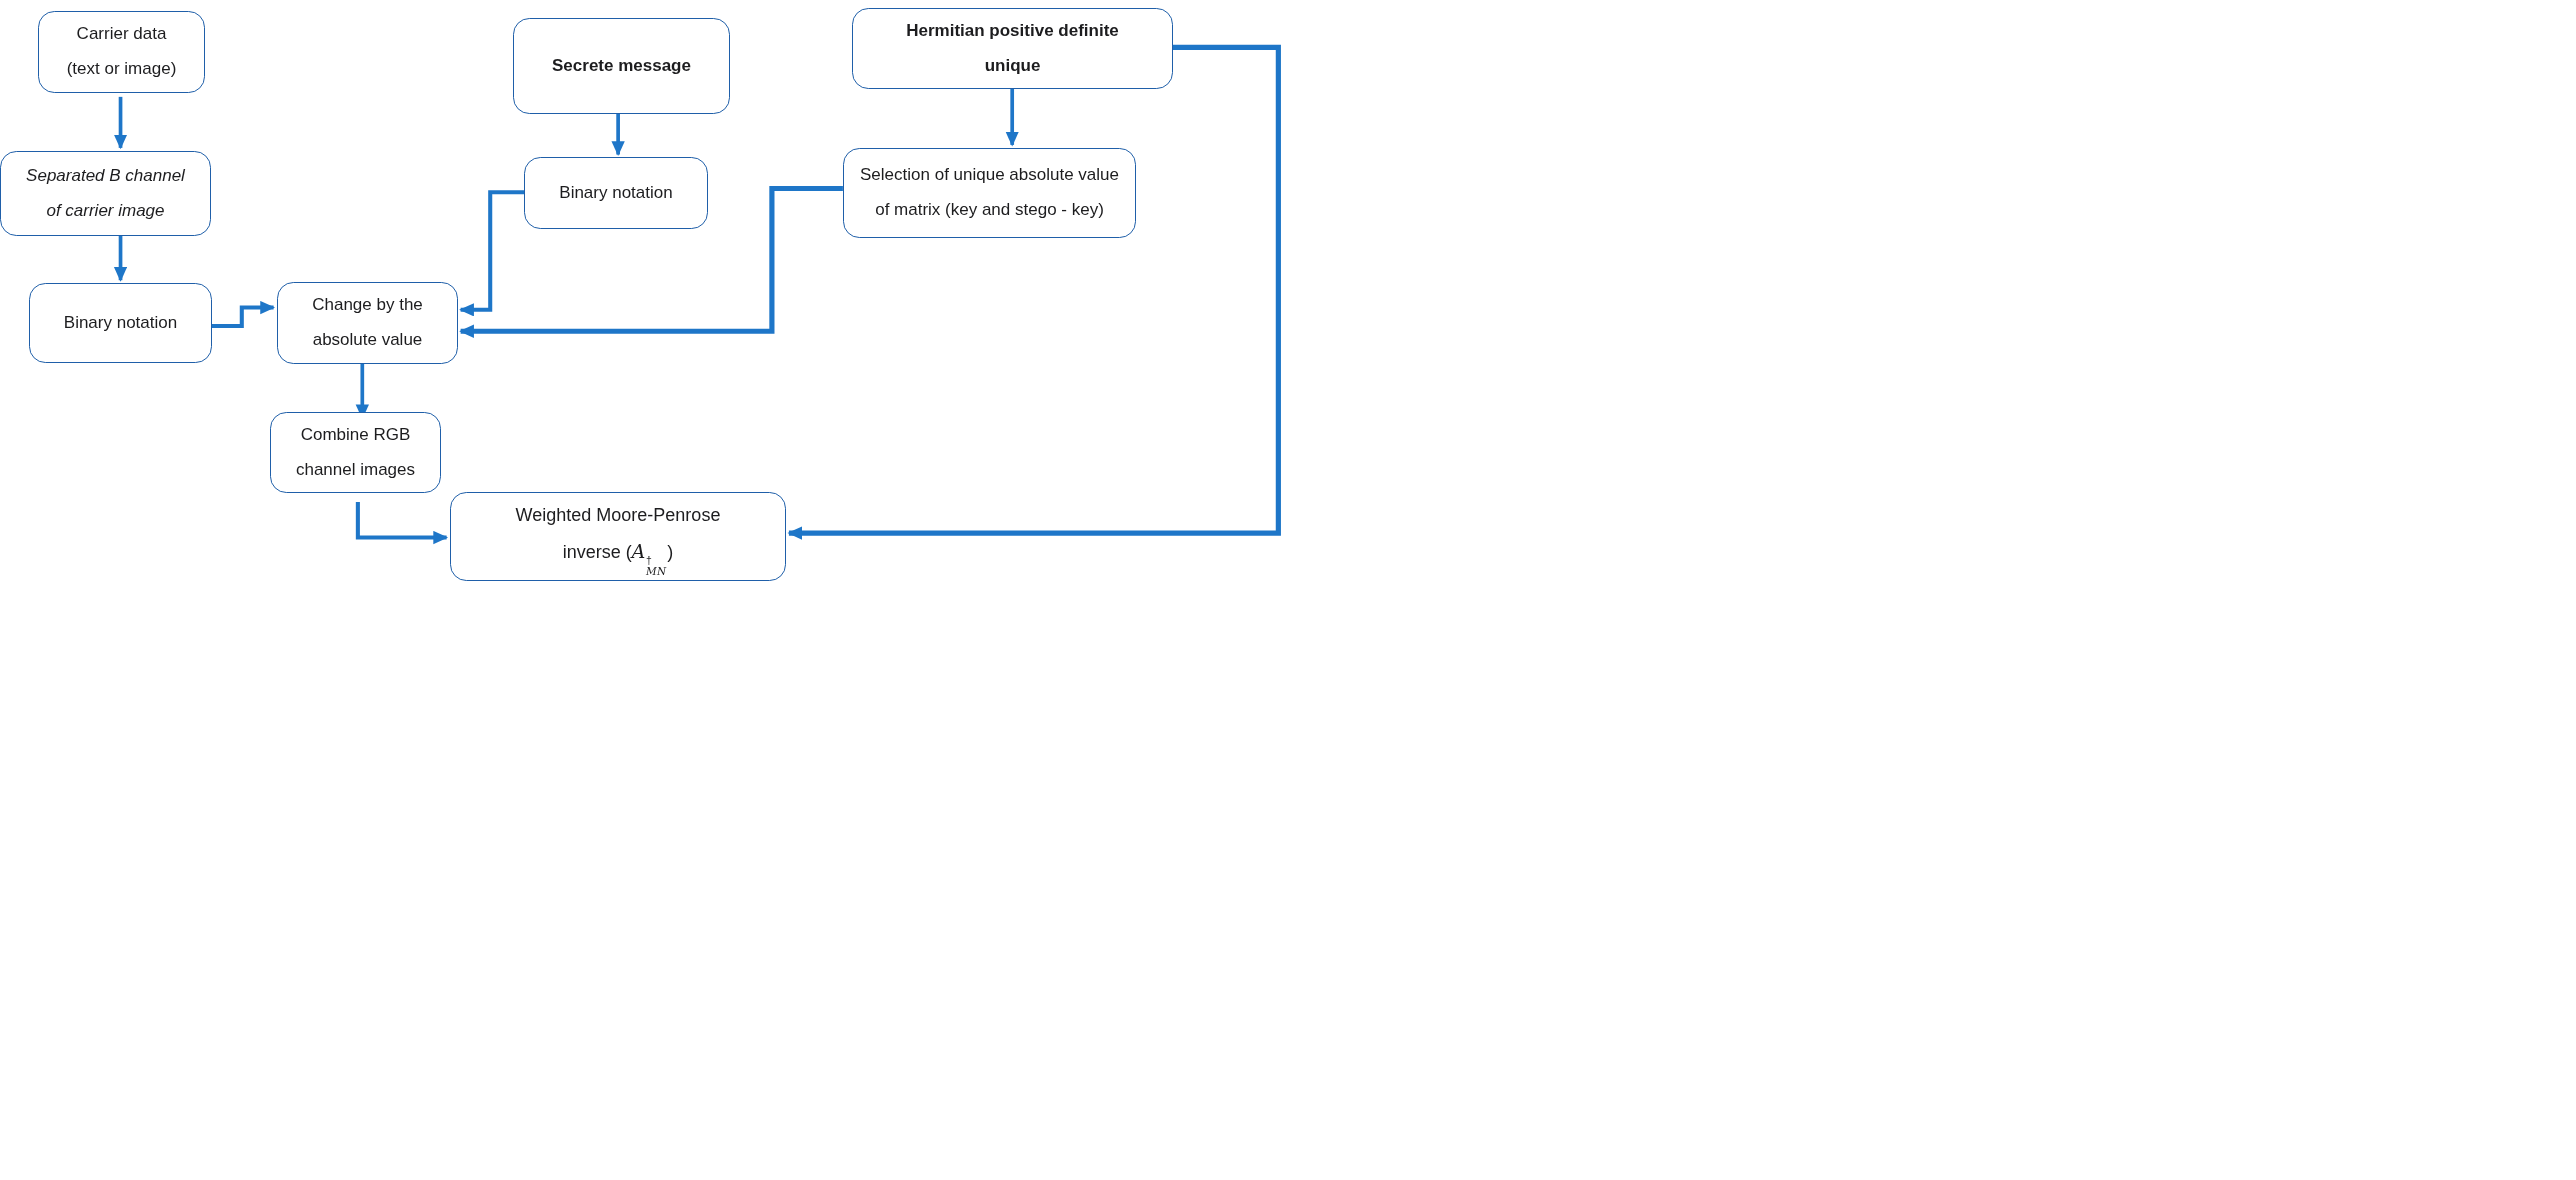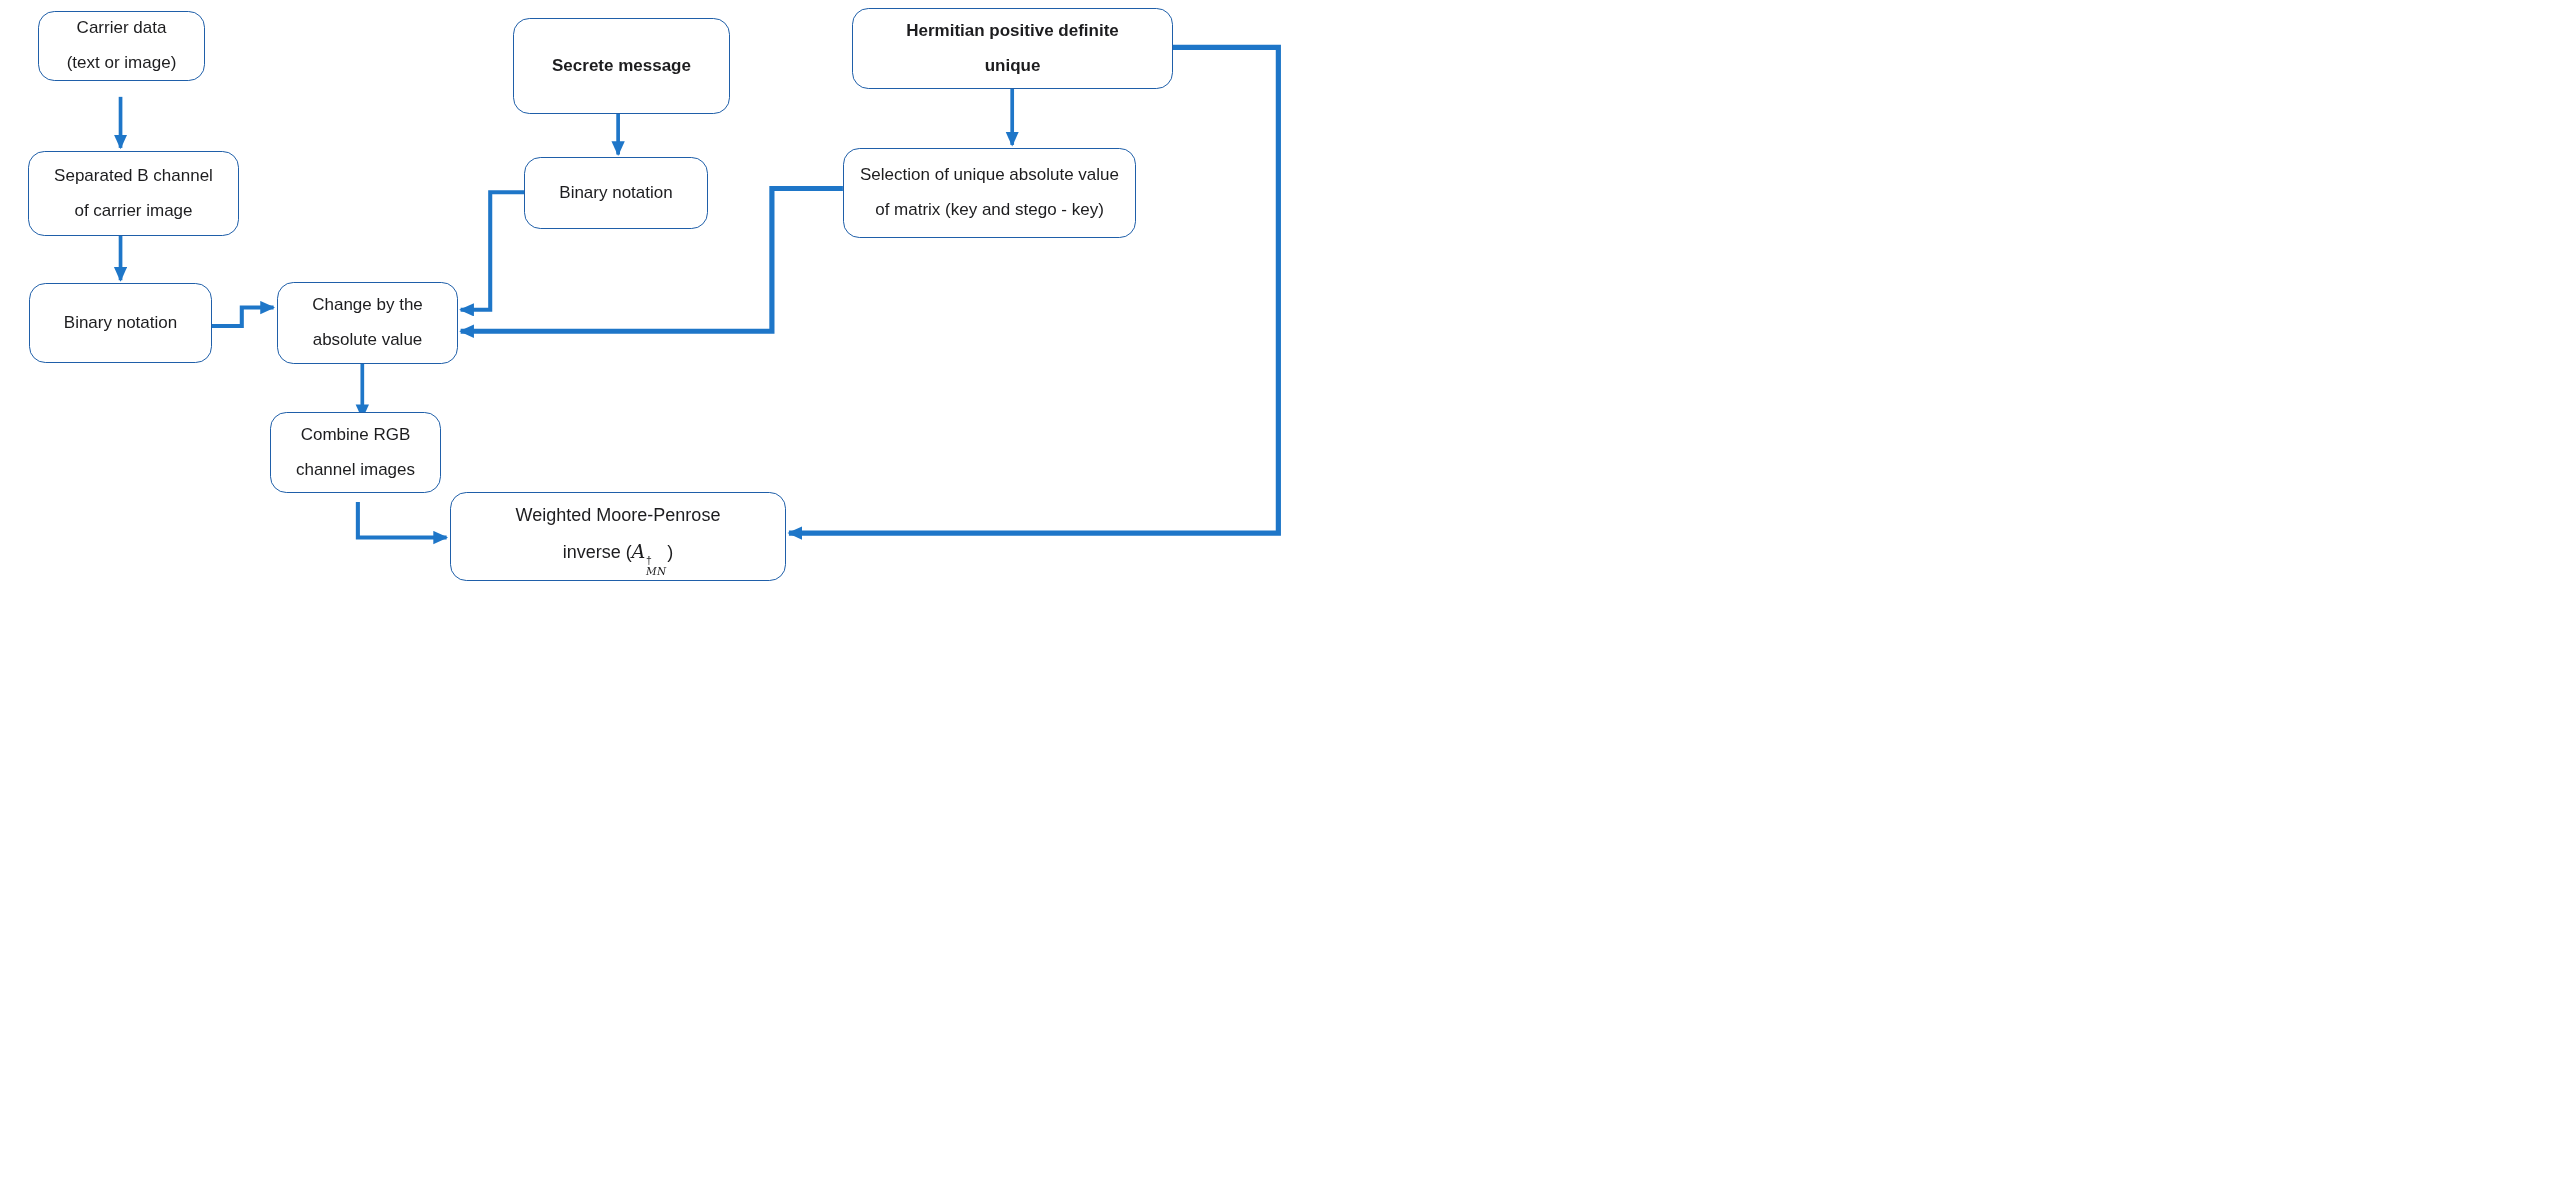--- a/index.html
+++ b/index.html
@@ -32,24 +32,24 @@
     flex-direction: column;
     align-items: center;
     justify-content: center;
     text-align: center;
     font-size: 17px;
     line-height: 2.05;
   }
   .node .ln { white-space: nowrap; }
 
   
-  .n-carrier   { left: 38px;   top: 11px;  width: 167px; height: 70px; text-align: center; }
+  .n-carrier   { left: 38px;   top: 11px;  width: 167px; height: 82px; text-align: center; }
   .n-secrete   { left: 513px;  top: 18px;  width: 217px; height: 96px; font-weight: bold; }
   .n-hermitian { left: 852px; top: 8.1px;  width: 321px; height: 81px; font-weight: bold; }
-  .n-separated { left: 28px;   top: 151px; width: 211px; height: 85px; }
+  .n-separated { left: 0;   top: 151px; width: 211px; height: 85px; font-style: italic; }
   .n-binmid    { left: 524px;  top: 157px; width: 184px; height: 72px; }
   .n-selection { left: 843px; top: 148px; width: 293px; height: 90px; }
   .n-binleft   { left: 29px;   top: 283px; width: 183px; height: 80px; }
   .n-change    { left: 277px;  top: 282px; width: 181px; height: 82px; }
   .n-combine   { left: 270px;  top: 412px; width: 171px; height: 81px; }
   .n-weighted  { left: 450px;  top: 492px; width: 336px; height: 89px; font-size: 18px; }
 
   
   .math-var {
     font-family: "DejaVu Serif", serif;

